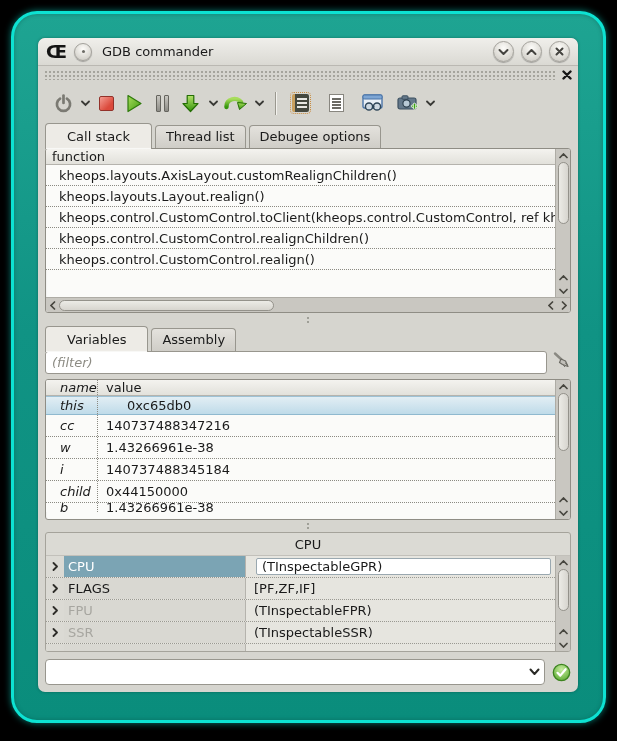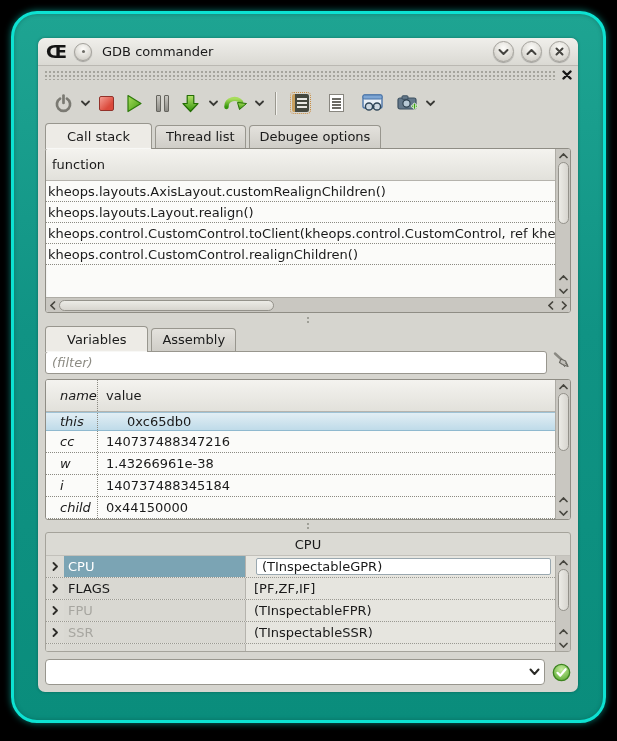--- a/index.html
+++ b/index.html
@@ -55,23 +55,23 @@
   .tab{border:1px solid #98968e;border-bottom:none;border-radius:4px 4px 0 0;padding:3px 10px 4px;
        background:linear-gradient(180deg,#e4e2dd,#cfcdc7);margin-right:3px;position:relative;font-size:13px;}
   .tab.active{background:#edebe6;padding:5px 21px;margin-bottom:-1px;z-index:3;
               box-shadow:0 -1px 1px rgba(255,255,255,.7) inset;}
 
   
   .panel{margin:0 7px;border:1px solid #8f8d85;border-radius:3px;background:#fbfbf9;
          box-shadow:inset 0 1px 2px rgba(0,0,0,.12);position:relative;z-index:1;display:flex;flex-direction:column;overflow:hidden;}
   .panelbody{flex:1;display:flex;overflow:hidden;}
   .listcol{flex:1;overflow:hidden;}
-  .colheader{height:32px;display:flex;align-items:center;padding-left:6px;
+  .colheader{height:16px;display:flex;align-items:center;padding-left:6px;
              background:linear-gradient(180deg,#f4f3ef,#e2e1db);border-bottom:1px solid #b5b3ad;font-size:13px;}
-  .lrow{height:21px;display:flex;align-items:center;padding-left:2px;border-bottom:1px dotted #8b8a82;
+  .lrow{height:21px;display:flex;align-items:center;padding-left:13px;border-bottom:1px dotted #8b8a82;
         white-space:nowrap;overflow:hidden;font-size:13px;background:#fbfbf9;}
 
   
   .vscroll{width:15px;flex:0 0 15px;background:#c9c7c1;border-left:1px solid #aeaca5;display:flex;flex-direction:column;align-items:center;}
   .hscroll{height:15px;flex:0 0 15px;background:#c9c7c1;border-top:1px solid #aeaca5;display:flex;align-items:center;}
   .sarrow{width:13px;height:13px;display:flex;align-items:center;justify-content:center;flex:0 0 auto;}
   .vthumb{width:11px;border:1px solid #94928b;border-radius:6px;
           background:linear-gradient(90deg,#ecebe6,#d7d5cf);}
   .hthumb{height:11px;border:1px solid #94928b;border-radius:6px;
           background:linear-gradient(180deg,#ecebe6,#d7d5cf);}
@@ -269,20 +269,21 @@
   </div>
 
   <div class="panel" style="flex:0 0 165px;">
     <div class="panelbody">
       <div class="listcol">
         <div class="colheader">function</div>
         <div class="lrow">kheops.layouts.AxisLayout.customRealignChildren()</div>
         <div class="lrow">kheops.layouts.Layout.realign()</div>
         <div class="lrow">kheops.control.CustomControl.toClient(kheops.control.CustomControl, ref kheops.</div>
         <div class="lrow">kheops.control.CustomControl.realignChildren()</div>
+        <div class="lrow">kheops.control.CustomControl.realign()</div>
       </div>
       <div class="vscroll">
         <span class="sarrow">
             <svg width="9" height="6" viewBox="0 0 9 6">
               <path d="M1 4.5 L4.5 1 L8 4.5" stroke="#47463f" stroke-width="1.7" fill="none" stroke-linecap="round"></path>
             </svg>
           </span>
         <span class="vthumb" style="height:62px"></span>
         <span class="strack"></span>
         <span class="sarrow">

